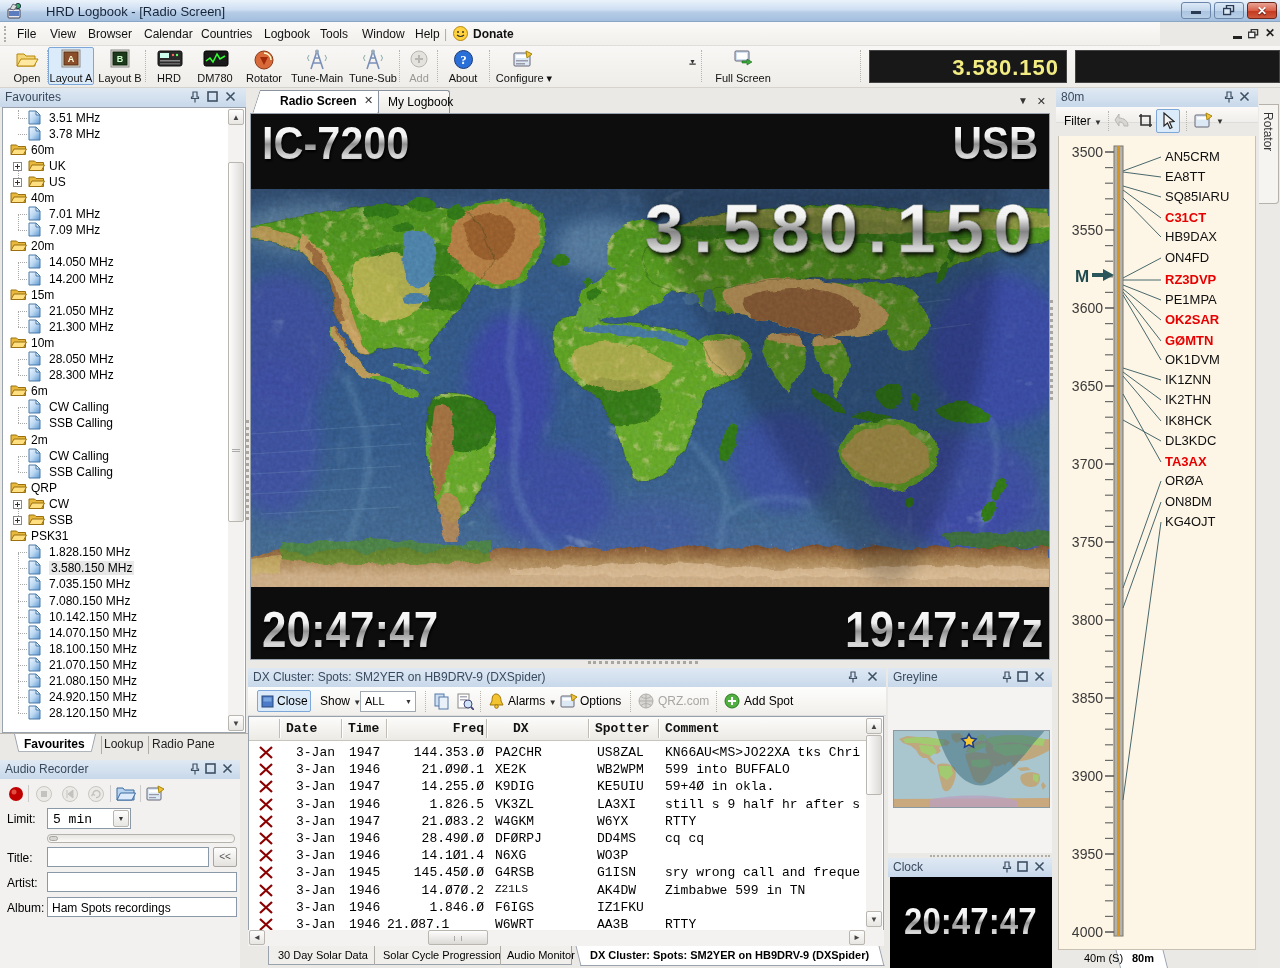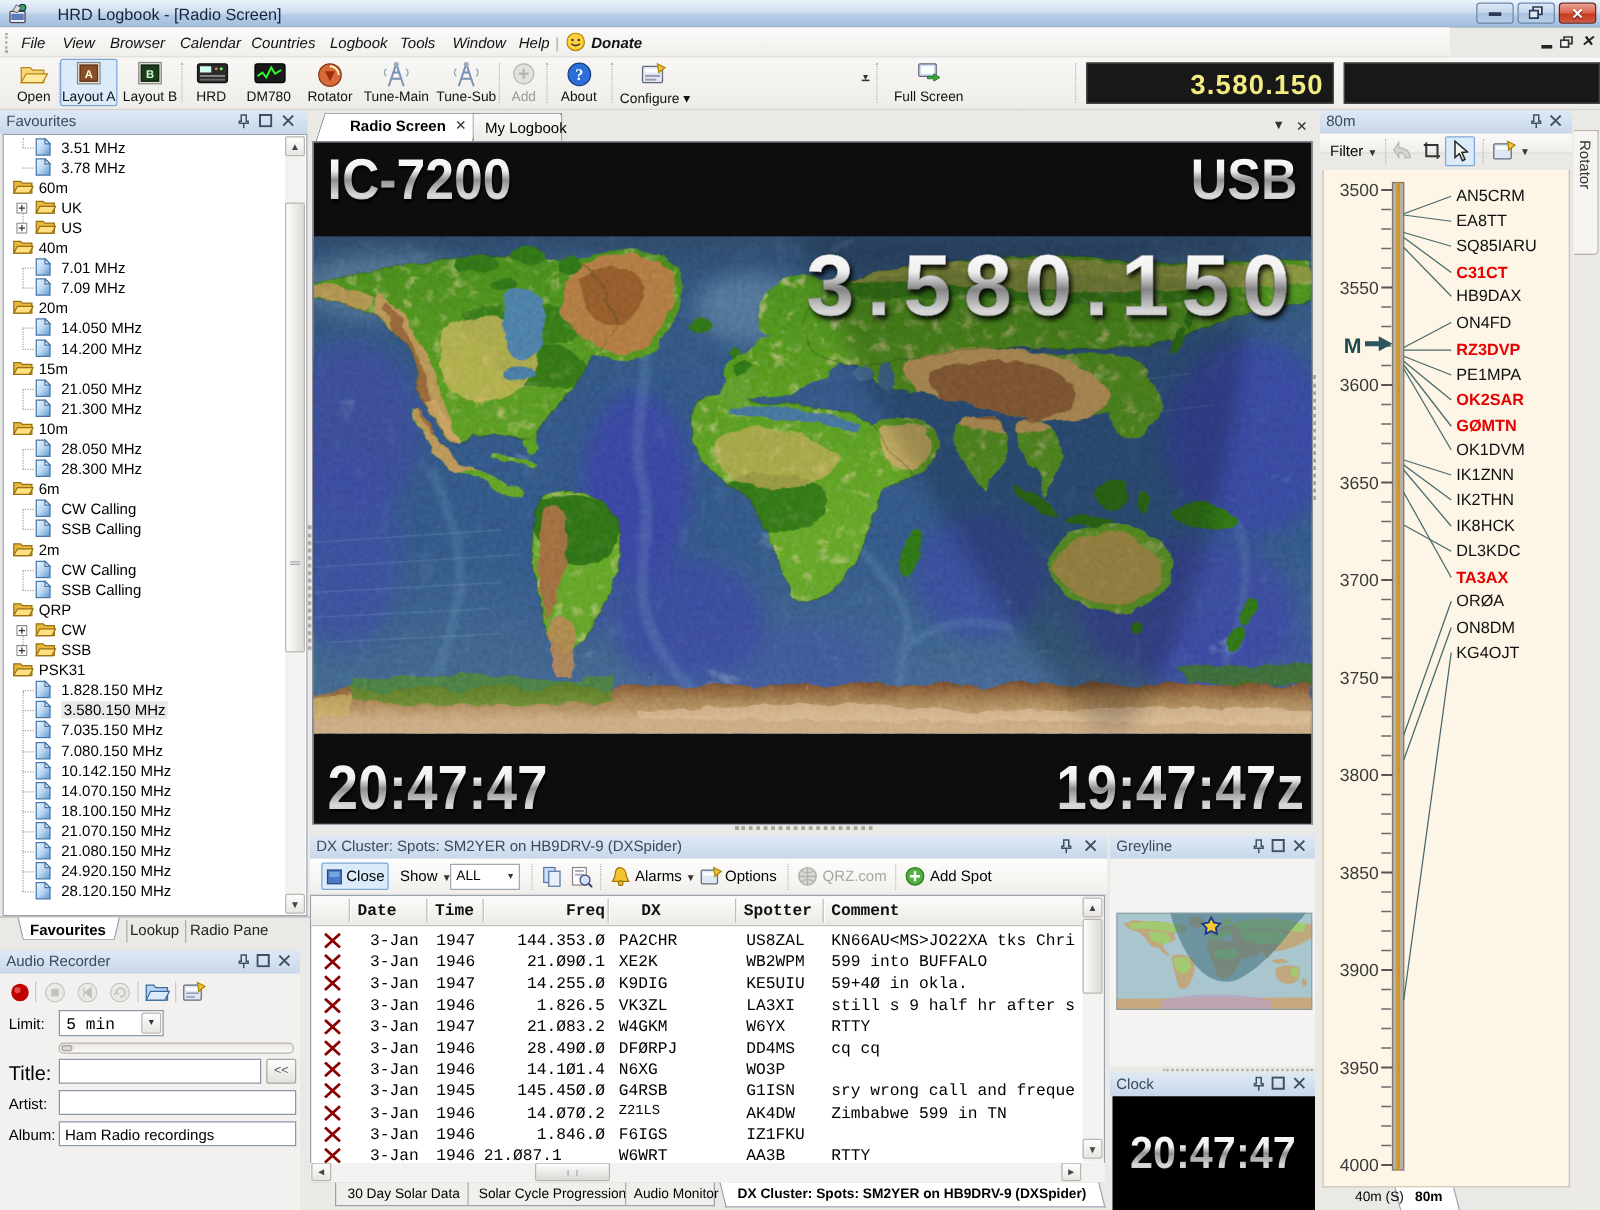--- a/index.html
+++ b/index.html
@@ -3,21 +3,21 @@
 *{margin:0;padding:0;box-sizing:border-box;}
 html,body{width:1280px;height:968px;overflow:hidden;font-family:"Liberation Sans",sans-serif;background:#ebe9e5;}
 .abs{position:absolute;}
 #app{position:relative;width:1280px;height:968px;}
 
 #titlebar{left:0;top:0;width:1280px;height:22px;background:linear-gradient(#eaf2fb,#cfdff2 45%,#b5cce6 60%,#a3bedd);border-bottom:1px solid #8aa6c6;}
 #titlebar .txt{position:absolute;left:46px;top:4px;font-size:13px;color:#16243a;}
 .winbtn{position:absolute;top:2px;width:30px;height:17px;border:1px solid #6b86a8;border-radius:3px;background:linear-gradient(#dce9f6,#c3d6ec 50%,#aac4e0 52%,#b9cfe7);}
 .winbtn.close{background:linear-gradient(#e8a496,#d9604a 50%,#c43a1e 55%,#cf5a40);border-color:#6e2619;}
 .winbtn span{position:absolute;left:0;right:0;top:0;bottom:0;display:flex;align-items:center;justify-content:center;font-size:12px;font-weight:bold;color:#fff;}
-#menubar{left:0;top:22px;width:1160px;height:24px;background:linear-gradient(#fbfaf8,#f1efec);border-bottom:1px solid #e0ded9;font-style:italic;}
+#menubar{left:0;top:22px;width:1160px;height:24px;background:linear-gradient(#fbfaf8,#f1efec);border-bottom:1px solid #e0ded9;}
 .menuitem{position:absolute;top:5px;font-size:12px;color:#111;}
 #toolbar{left:0;top:46px;width:1280px;height:42px;background:linear-gradient(#f8f7f5,#efede9);border-bottom:1px solid #d6d3cd;}
 .tbtn{position:absolute;top:47px;height:39px;text-align:center;font-size:11px;color:#111;}
 .tbtn .ic{display:block;margin:2px auto 1px;width:24px;height:22px;position:relative;}
 .tbtn .lb{display:block;margin-top:0px;}
 .tsep{position:absolute;top:50px;width:1px;height:32px;border-left:1px dotted #b8b5af;}
 .grip{position:absolute;width:3px;border-left:2px dotted #b0ada7;}
 .blackbox{position:absolute;top:50px;height:33px;background:#181818;border:1px solid #444;}
 
 .ptitle{position:absolute;height:19px;background:linear-gradient(#dfe9f4,#c8d8ea);font-size:12px;color:#3a4a5e;padding:2px 0 0 5px;}
@@ -788,28 +788,28 @@
           <path d="M12 1 l6 3 -5 4 z" fill="#f0c040" stroke="#a80"></path>
         </svg>
         <div class="abs" style="left:7px;top:33px;font-size:12px;">Limit:</div>
         <div class="abs" style="left:47px;top:29px;width:84px;height:21px;background:#fff;border:1px solid #8a98a8;">
           <span class="mono" style="font-size:13px;position:absolute;left:5px;top:3px;">5 min</span>
           <span class="sbtn" style="right:1px;top:1px;bottom:1px;width:16px;font-size:7px;color:#333;">▼</span>
         </div>
         <div class="abs" style="left:47px;top:55px;width:188px;height:9px;background:linear-gradient(#e8e6e2,#fbfaf8);border:1px solid #b5b2ac;border-radius:4px;">
           <div style="position:absolute;left:1px;top:1px;width:9px;height:5px;background:#d8d6d2;border:1px solid #a8a5a0;border-radius:3px;"></div>
         </div>
-        <div class="abs" style="left:7px;top:72px;font-size:16px;">Title:</div>
+        <div class="abs" style="left:7px;top:72px;font-size:12px;">Title:</div>
         <div class="abs" style="left:47px;top:68px;width:162px;height:20px;background:#fff;border:1px solid #8a98a8;"></div>
         <div class="abs" style="left:213px;top:68px;width:24px;height:20px;background:linear-gradient(#fdfdfd,#e4e2de);border:1px solid #a8a5a0;border-radius:2px;text-align:center;font-size:10px;color:#555;line-height:18px;">&lt;&lt;</div>
         <div class="abs" style="left:7px;top:97px;font-size:12px;">Artist:</div>
         <div class="abs" style="left:47px;top:93px;width:190px;height:20px;background:#fff;border:1px solid #8a98a8;"></div>
         <div class="abs" style="left:7px;top:122px;font-size:12px;">Album:</div>
         <div class="abs" style="left:47px;top:118px;width:190px;height:20px;background:#fff;border:1px solid #8a98a8;">
-          <span style="position:absolute;left:4px;top:3px;font-size:12px;">Ham Radio recordings</span>
+          <span style="position:absolute;left:4px;top:3px;font-size:12px;">Ham Spots recordings</span>
         </div>
       </div>
     </div>
 
   <div id="radiopanel" class="abs">
     <div id="radiotabs" class="abs" style="width:804px;height:26px">
         <div class="abs" style="left:0px;top:2px;width:804px;height:24px;">
           <div class="abs" style="left:8px;top:0px;width:126px;height:24px;background:#fff;border:1px solid #8a929e;border-bottom:none;border-radius:0 3px 0 0;transform:skewX(-18deg);"></div>
           <div class="abs" style="left:130px;top:0px;width:72px;height:24px;background:linear-gradient(#fbfaf8,#eceae6);border:1px solid #8a929e;border-bottom:none;border-radius:0 3px 0 0;"></div>
           <div class="abs" style="left:32px;top:4px;font-size:12px;font-weight:bold;">Radio Screen</div>

